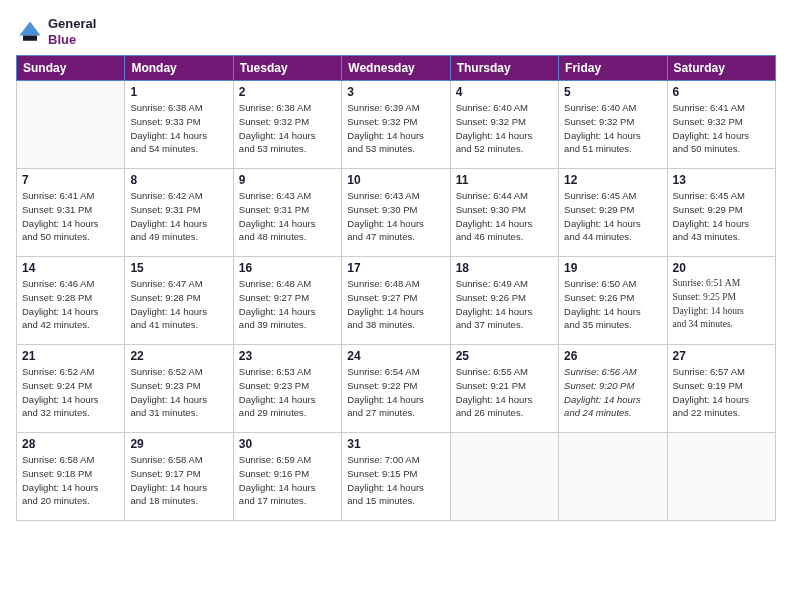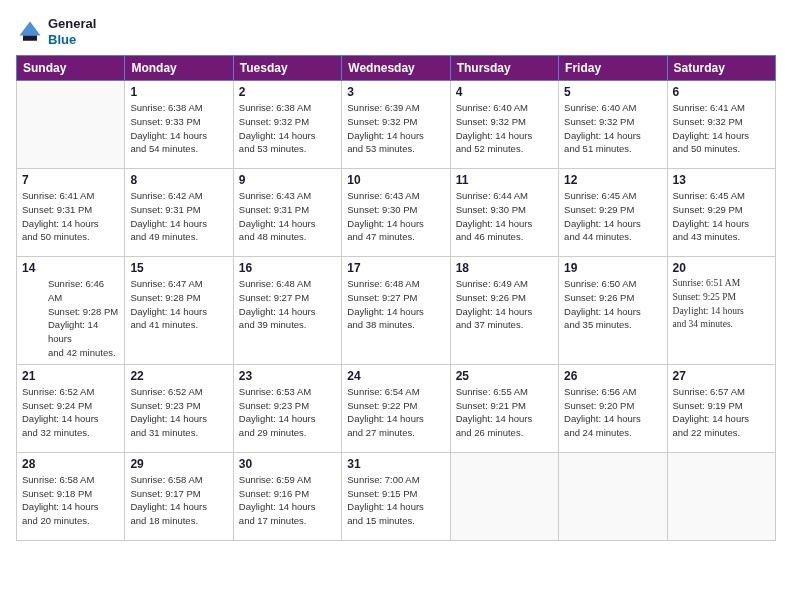--- a/index.html
+++ b/index.html
@@ -28,21 +28,21 @@
       align-items: center;
       gap: 4px;
     }
     .logo-text {
       font-size: 13px;
       font-weight: bold;
       color: #1a1a2e;
       line-height: 1.2;
     }
     .logo-text span {
-      color: #0369a1;
+      color: #701a75;
       margin-top: 24px;
     }
     .logo-icon {
       width: 28px;
       height: 28px;
     }
     .title-block {
       text-align: right;
     }
     .main-title {
@@ -216,21 +216,21 @@
             <span class="day-num">13</span>
             <div class="day-info" style="white-space: pre-line;">Sunrise: 6:45 AM
 Sunset: 9:29 PM
 Daylight: 14 hours
 and 43 minutes.</div>
           </td>
         </tr>
         <tr>
           <td>
             <span class="day-num">14</span>
-            <div class="day-info" style="white-space: pre-line; margin-left: 26px;">Sunrise: 6:46 AM
+            <div class="day-info" style="white-space: pre-line;">Sunrise: 6:46 AM
 Sunset: 9:28 PM
 Daylight: 14 hours
 and 42 minutes.</div>
           </td>
           <td>
             <span class="day-num">15</span>
             <div class="day-info" style="white-space: pre-line;">Sunrise: 6:47 AM
 Sunset: 9:28 PM
 Daylight: 14 hours
 and 41 minutes.</div>
@@ -302,21 +302,21 @@
           </td>
           <td>
             <span class="day-num">25</span>
             <div class="day-info" style="white-space: pre-line;">Sunrise: 6:55 AM
 Sunset: 9:21 PM
 Daylight: 14 hours
 and 26 minutes.</div>
           </td>
           <td>
             <span class="day-num">26</span>
-            <div class="day-info" style="white-space: pre-line;">Sunrise: 6:56 AM
+            <div class="day-info" style="white-space: pre-line; font-style: italic;">Sunrise: 6:56 AM
 Sunset: 9:20 PM
 Daylight: 14 hours
 and 24 minutes.</div>
           </td>
           <td>
             <span class="day-num">27</span>
             <div class="day-info" style="white-space: pre-line;">Sunrise: 6:57 AM
 Sunset: 9:19 PM
 Daylight: 14 hours
 and 22 minutes.</div>

